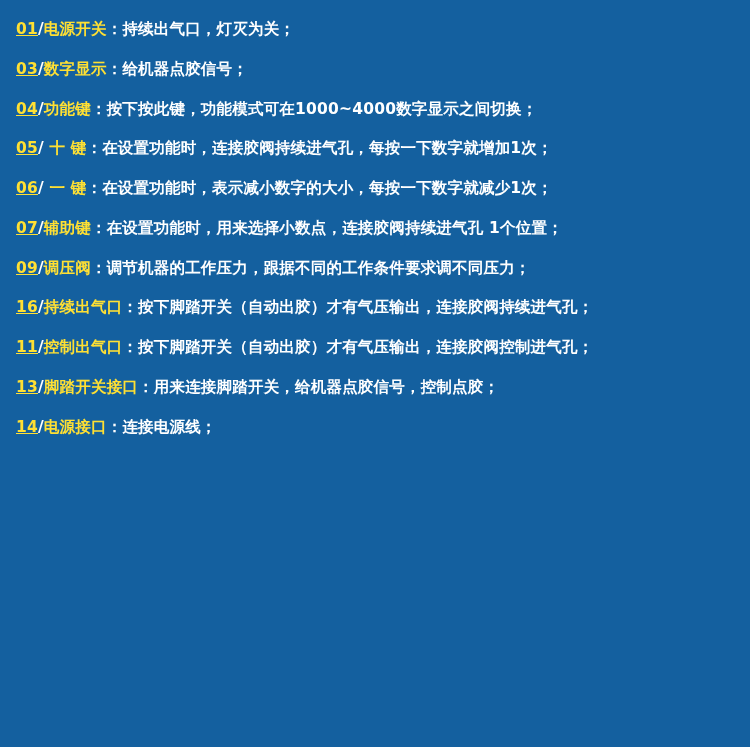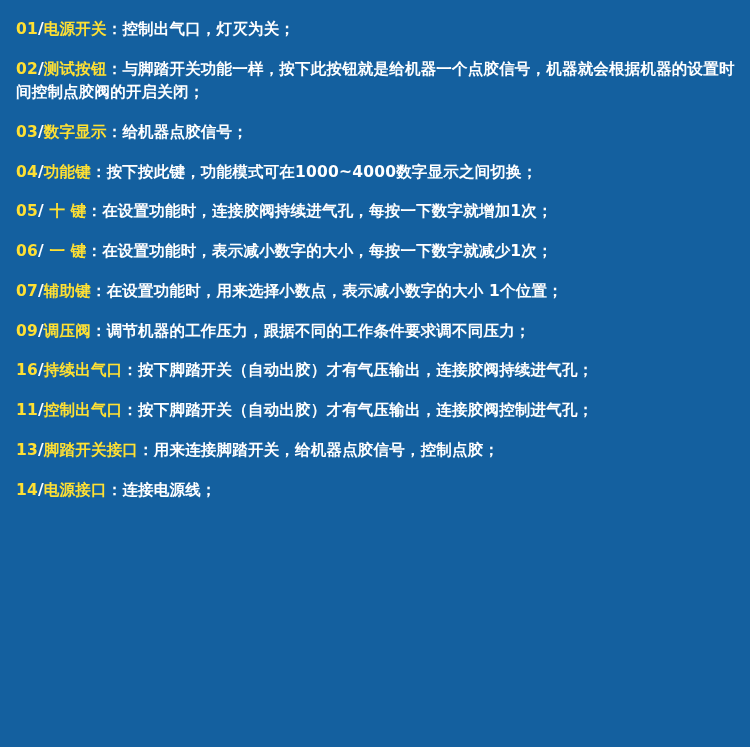--- a/index.html
+++ b/index.html
@@ -29,20 +29,21 @@
     margin: 0 0 16.5px 0;
     letter-spacing: 0.2px;
     font-weight: bold;
   }
   .item:last-child {
     margin-bottom: 12px;
   }
   .num {
     color: #ffe033;
     font-weight: bold;
+    text-decoration: underline;
   }
   .slash {
     color: #ffffff;
     font-weight: bold;
   }
   .term {
     color: #ffe033;
     font-weight: bold;
   }
   .colon {
@@ -53,26 +54,25 @@
     color: #ffffff;
     font-weight: bold;
   }
 </style>
 </head>
 <body>
 
 <div class="page">
 
   <div id="list-root">
-      <p class="item"><span class="num">01</span><span class="slash">/</span><span class="term">电源开关</span><span class="colon">：</span><span class="desc">控制出气口，灯灭为关；</span></p>
-      <p class="item"><span class="num">02</span><span class="slash">/</span><span class="term">测试按钮</span><span class="colon">：</span><span class="desc">与脚踏开关功能一样，按下此按钮就是给机器一个点胶信号，机器就会根据机器的设置时间控制点胶阀的开启关闭；</span></p>
+      <p class="item"><span class="num">01</span><span class="slash">/</span><span class="term">电源开关</span><span class="colon">：</span><span class="desc">持续出气口，灯灭为关；</span></p>
       <p class="item"><span class="num">03</span><span class="slash">/</span><span class="term">数字显示</span><span class="colon">：</span><span class="desc">给机器点胶信号；</span></p>
       <p class="item"><span class="num">04</span><span class="slash">/</span><span class="term">功能键</span><span class="colon">：</span><span class="desc">按下按此键，功能模式可在1000~4000数字显示之间切换；</span></p>
       <p class="item"><span class="num">05</span><span class="slash">/</span><span class="term"> 十 键</span><span class="colon">：</span><span class="desc">在设置功能时，连接胶阀持续进气孔，每按一下数字就增加1次；</span></p>
       <p class="item"><span class="num">06</span><span class="slash">/</span><span class="term"> 一 键</span><span class="colon">：</span><span class="desc">在设置功能时，表示减小数字的大小，每按一下数字就减少1次；</span></p>
-      <p class="item"><span class="num">07</span><span class="slash">/</span><span class="term">辅助键</span><span class="colon">：</span><span class="desc">在设置功能时，用来选择小数点，表示减小数字的大小 1个位置；</span></p>
+      <p class="item"><span class="num">07</span><span class="slash">/</span><span class="term">辅助键</span><span class="colon">：</span><span class="desc">在设置功能时，用来选择小数点，连接胶阀持续进气孔 1个位置；</span></p>
       <p class="item"><span class="num">09</span><span class="slash">/</span><span class="term">调压阀</span><span class="colon">：</span><span class="desc">调节机器的工作压力，跟据不同的工作条件要求调不同压力；</span></p>
       <p class="item"><span class="num">16</span><span class="slash">/</span><span class="term">持续出气口</span><span class="colon">：</span><span class="desc">按下脚踏开关（自动出胶）才有气压输出，连接胶阀持续进气孔；</span></p>
       <p class="item"><span class="num">11</span><span class="slash">/</span><span class="term">控制出气口</span><span class="colon">：</span><span class="desc">按下脚踏开关（自动出胶）才有气压输出，连接胶阀控制进气孔；</span></p>
       <p class="item"><span class="num">13</span><span class="slash">/</span><span class="term">脚踏开关接口</span><span class="colon">：</span><span class="desc">用来连接脚踏开关，给机器点胶信号，控制点胶；</span></p>
       <p class="item"><span class="num">14</span><span class="slash">/</span><span class="term">电源接口</span><span class="colon">：</span><span class="desc">连接电源线；</span></p>
     </div>
 </div>
 
 </body></html>

